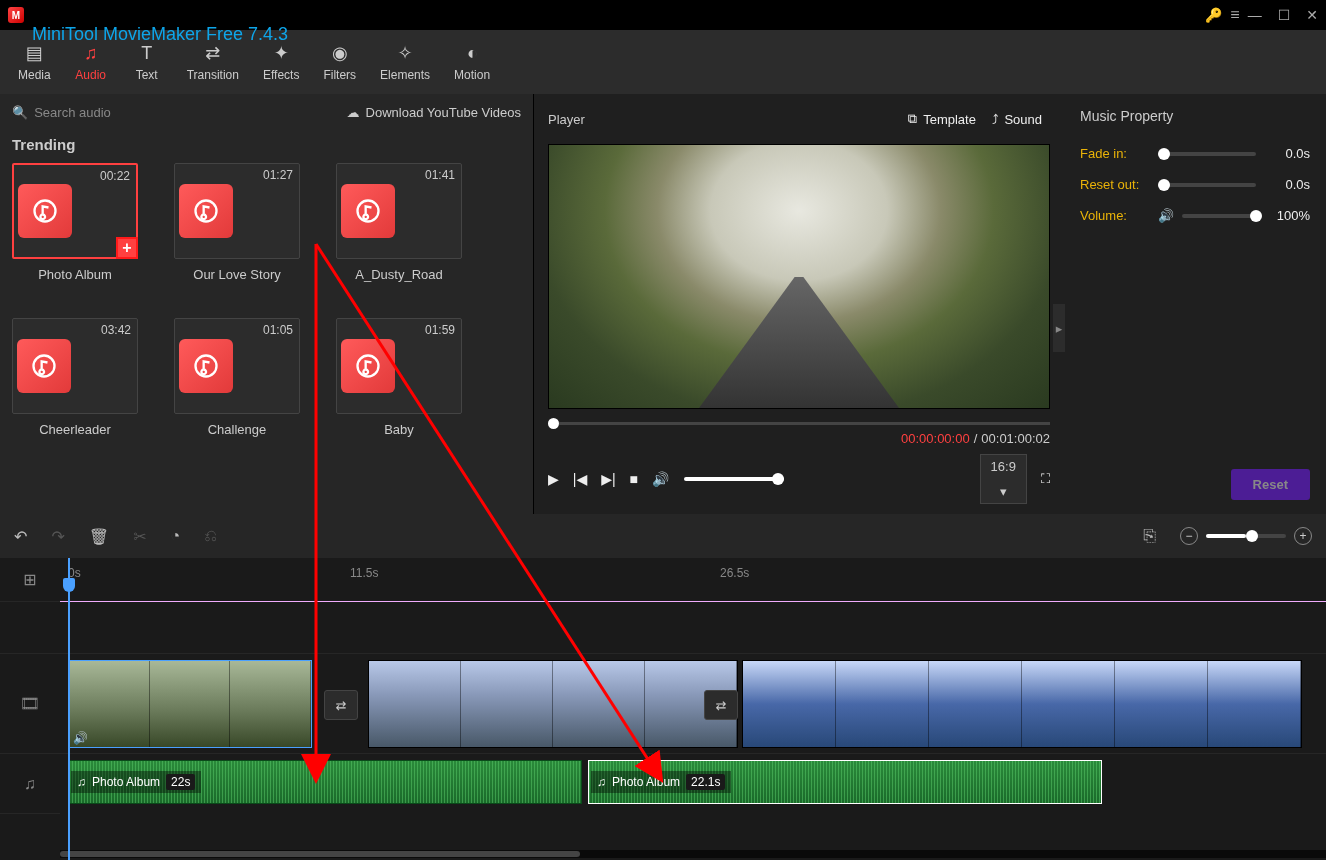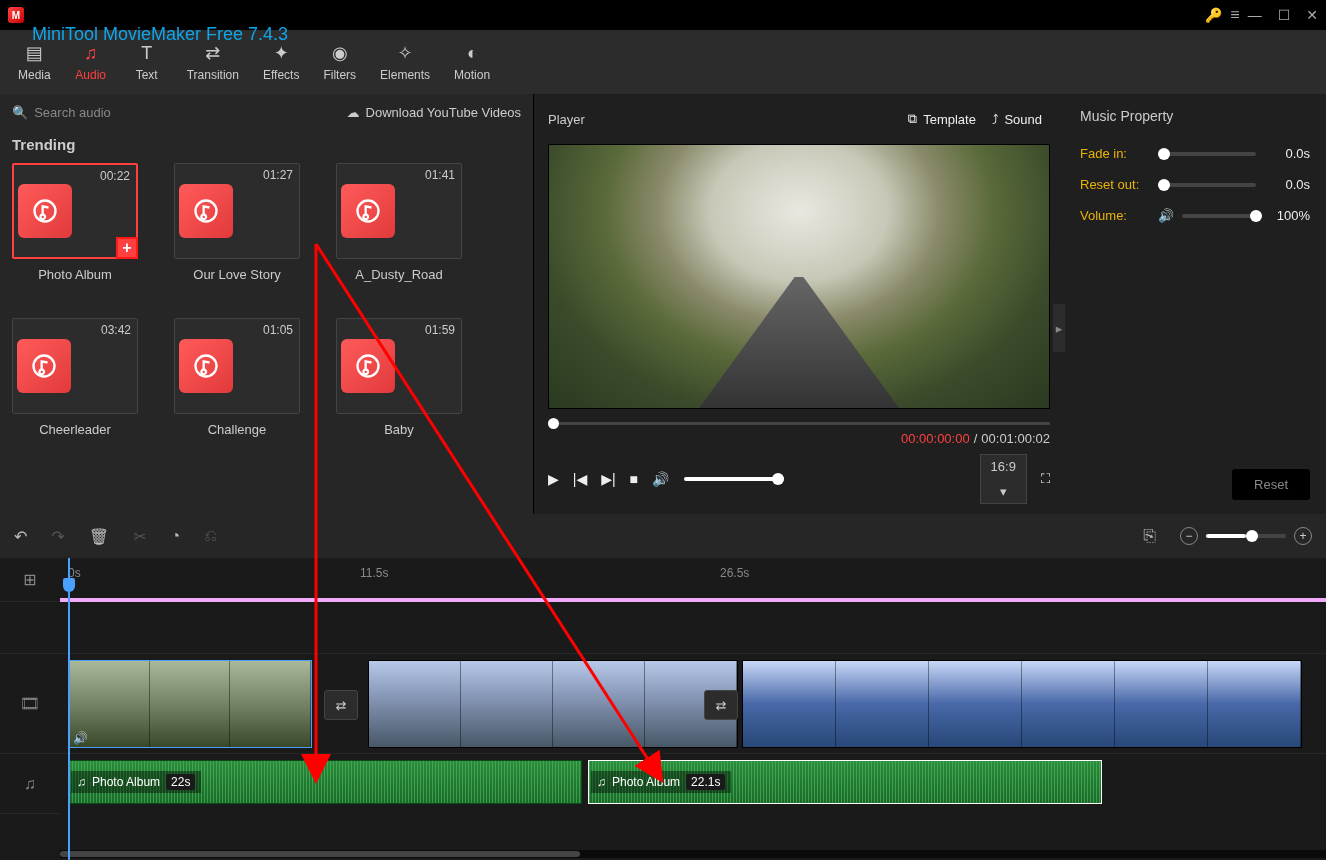--- a/index.html
+++ b/index.html
@@ -70,41 +70,41 @@
 
 
 .proppanel { background:#1f1f1f; padding:14px 16px; display:flex; flex-direction:column; gap:16px; }
 .proppanel .pptitle { color:#ccc; font-size:14px; margin-bottom:6px; }
 .proprow { display:flex; align-items:center; gap:8px; }
 .proprow .plabel { width:70px; color:#eab308; font-size:13px; }
 .proprow .slider { flex:1; height:4px; background:#444; border-radius:2px; position:relative; }
 .proprow .slider .sknob { position:absolute; top:-4px; width:12px; height:12px; background:#fff; border-radius:50%; }
 .proprow .pval { width:46px; text-align:right; color:#eee; font-size:13px; }
 .proprow .vico { color:#eee; }
-.resetbtn { margin-top:auto; align-self:flex-end; padding:8px 22px; background:#000000; color:#888; border-radius:3px; cursor:pointer; }
+.resetbtn { margin-top:auto; align-self:flex-end; padding:8px 22px; background:#4c1d95; color:#888; border-radius:3px; cursor:pointer;font-weight:bold; }
 
 
 .timeline { height:346px; background:#1a1a1a; display:flex; flex-direction:column; position:relative; }
 .tltools { height:44px; background:#262626; display:flex; align-items:center; padding:0 14px; gap:24px; }
 .tltools .tbtn { color:#bbb; cursor:pointer; font-size:16px; }
 .tltools .tbtn.dis { color:#555; }
 .tltools .zspacer { flex:1; }
 .zoomctl { display:flex; align-items:center; gap:8px; }
 .zoomctl .zbar { width:80px; height:4px; background:#444; border-radius:2px; position:relative; }
 .zoomctl .zbar .zfill { position:absolute; left:0; top:0; height:100%; width:50%; background:#fff; border-radius:2px; }
 .zoomctl .zbar .zknob { position:absolute; left:50%; top:-4px; width:12px; height:12px; background:#fff; border-radius:50%; }
 .zoomctl .zbtn { width:18px; height:18px; border:1px solid #888; border-radius:50%; color:#ccc; display:flex; align-items:center; justify-content:center; cursor:pointer; font-size:12px; }
 
 .tlbody { flex:1; display:flex; overflow:hidden; position:relative; }
 .tlgutter { width:60px; background:#1a1a1a; display:flex; flex-direction:column; }
 .tlgutter .gcell { height:44px; display:flex; align-items:center; justify-content:center; color:#888; font-size:16px; border-bottom:1px solid #262626; }
 .tlgutter .gcell.video { height:100px; }
 .tlgutter .gcell.audio { height:60px; }
 .tracks { flex:1; position:relative; background:#1a1a1a; overflow:hidden; }
-.ruler { height:44px; position:relative; border-bottom:4px solid #f0abfc; }
+.ruler { height:44px; position:relative; border-bottom:1px solid #f0abfc; }
 .ruler .tick { position:absolute; top:8px; color:#888; font-size:12px; }
 .playhead { position:absolute; top:0; bottom:0; width:2px; background:#4aa0ff; z-index:5; left:8px; }
 .playhead::before { content:""; position:absolute; top:20px; left:-5px; width:12px; height:14px; background:#4aa0ff; border-radius:2px 2px 6px 6px; }
 .vtrack { height:100px; position:relative; border-bottom:1px solid #262626; display:flex; align-items:center; }
 .clip { position:absolute; top:6px; height:88px; border:1px solid #000; background:#333; overflow:hidden; display:flex; }
 .clip.c1 { left:8px; width:244px; border:1px solid #4aa0ff; }
 .clip.c2 { left:308px; width:370px; }
 .clip.c3 { left:682px; width:560px; }
 .clip .frm { flex:1; background:linear-gradient(#a8b898 0%,#687858 60%,#384828 100%); border-right:1px solid rgba(0,0,0,0.4); }
 .clip.c2 .frm { background:linear-gradient(#b8c8e8 0%,#8898b8 40%,#485868 100%); }
@@ -365,21 +365,21 @@
     <div class="tlgutter">
       <div class="gcell">⊞</div>
       <div class="gcell" style="height:52px"></div>
       <div class="gcell video">🎞</div>
       <div class="gcell audio">♫</div>
     </div>
     <div class="tracks">
       <div class="playhead"></div>
       <div class="ruler" id="ruler">
           <span class="tick" style="left: 8px;">0s</span>
-          <span class="tick" style="left: 300px;">11.5s</span>
+          <span class="tick" style="left: 290px;">11.5s</span>
           <span class="tick" style="left: 660px;">26.5s</span>
         </div>
       <div class="gaptrack"></div>
       <div class="vtrack">
         <div class="clip c1">
             <div class="frm"></div>
             <div class="frm"></div>
             <div class="frm"></div>
             <span class="spk">🔊</span>
           </div>

